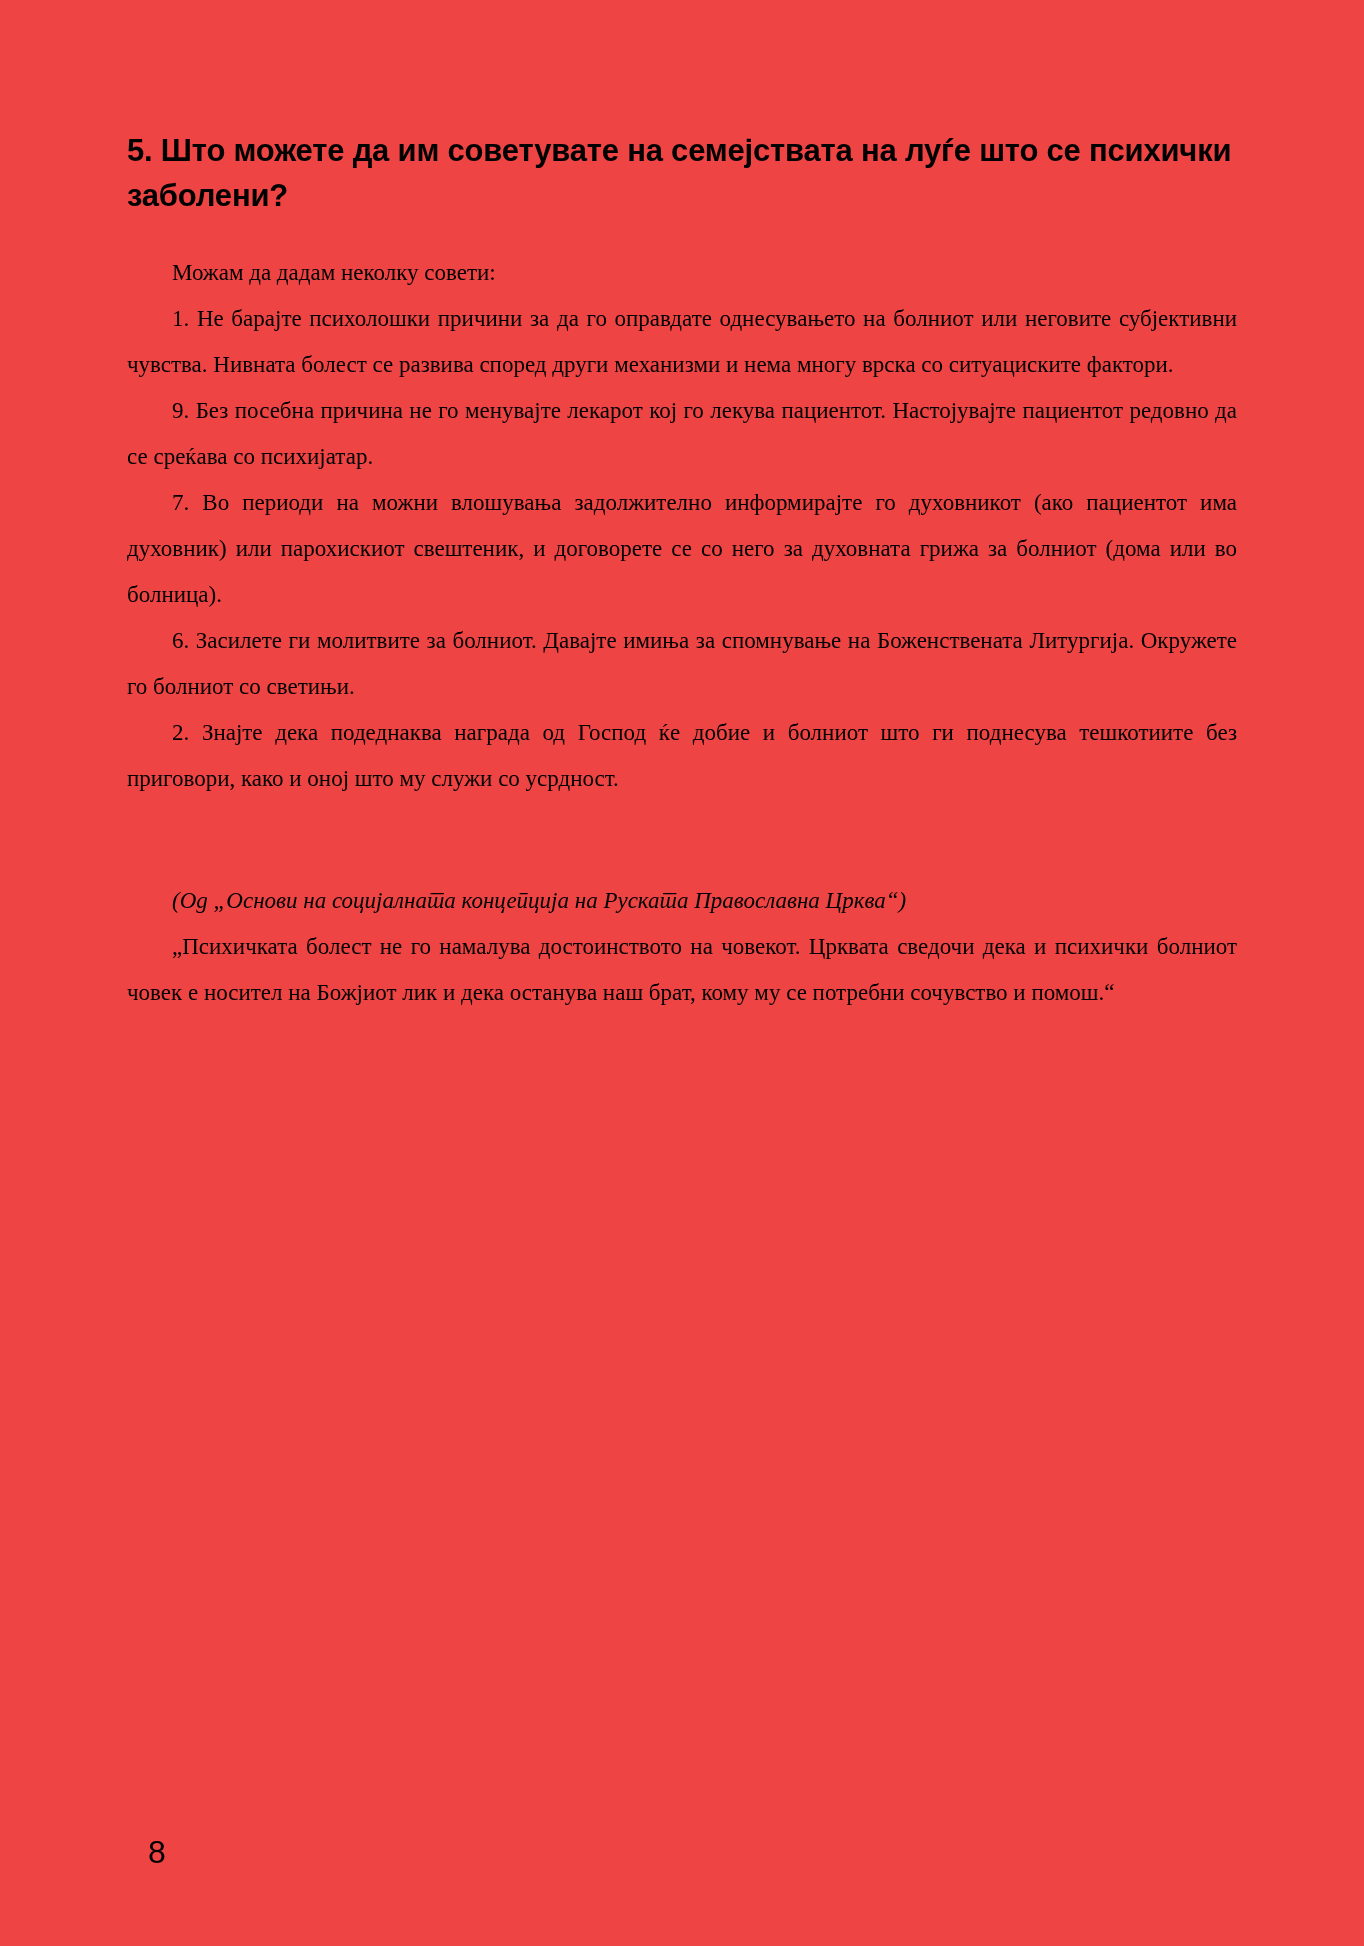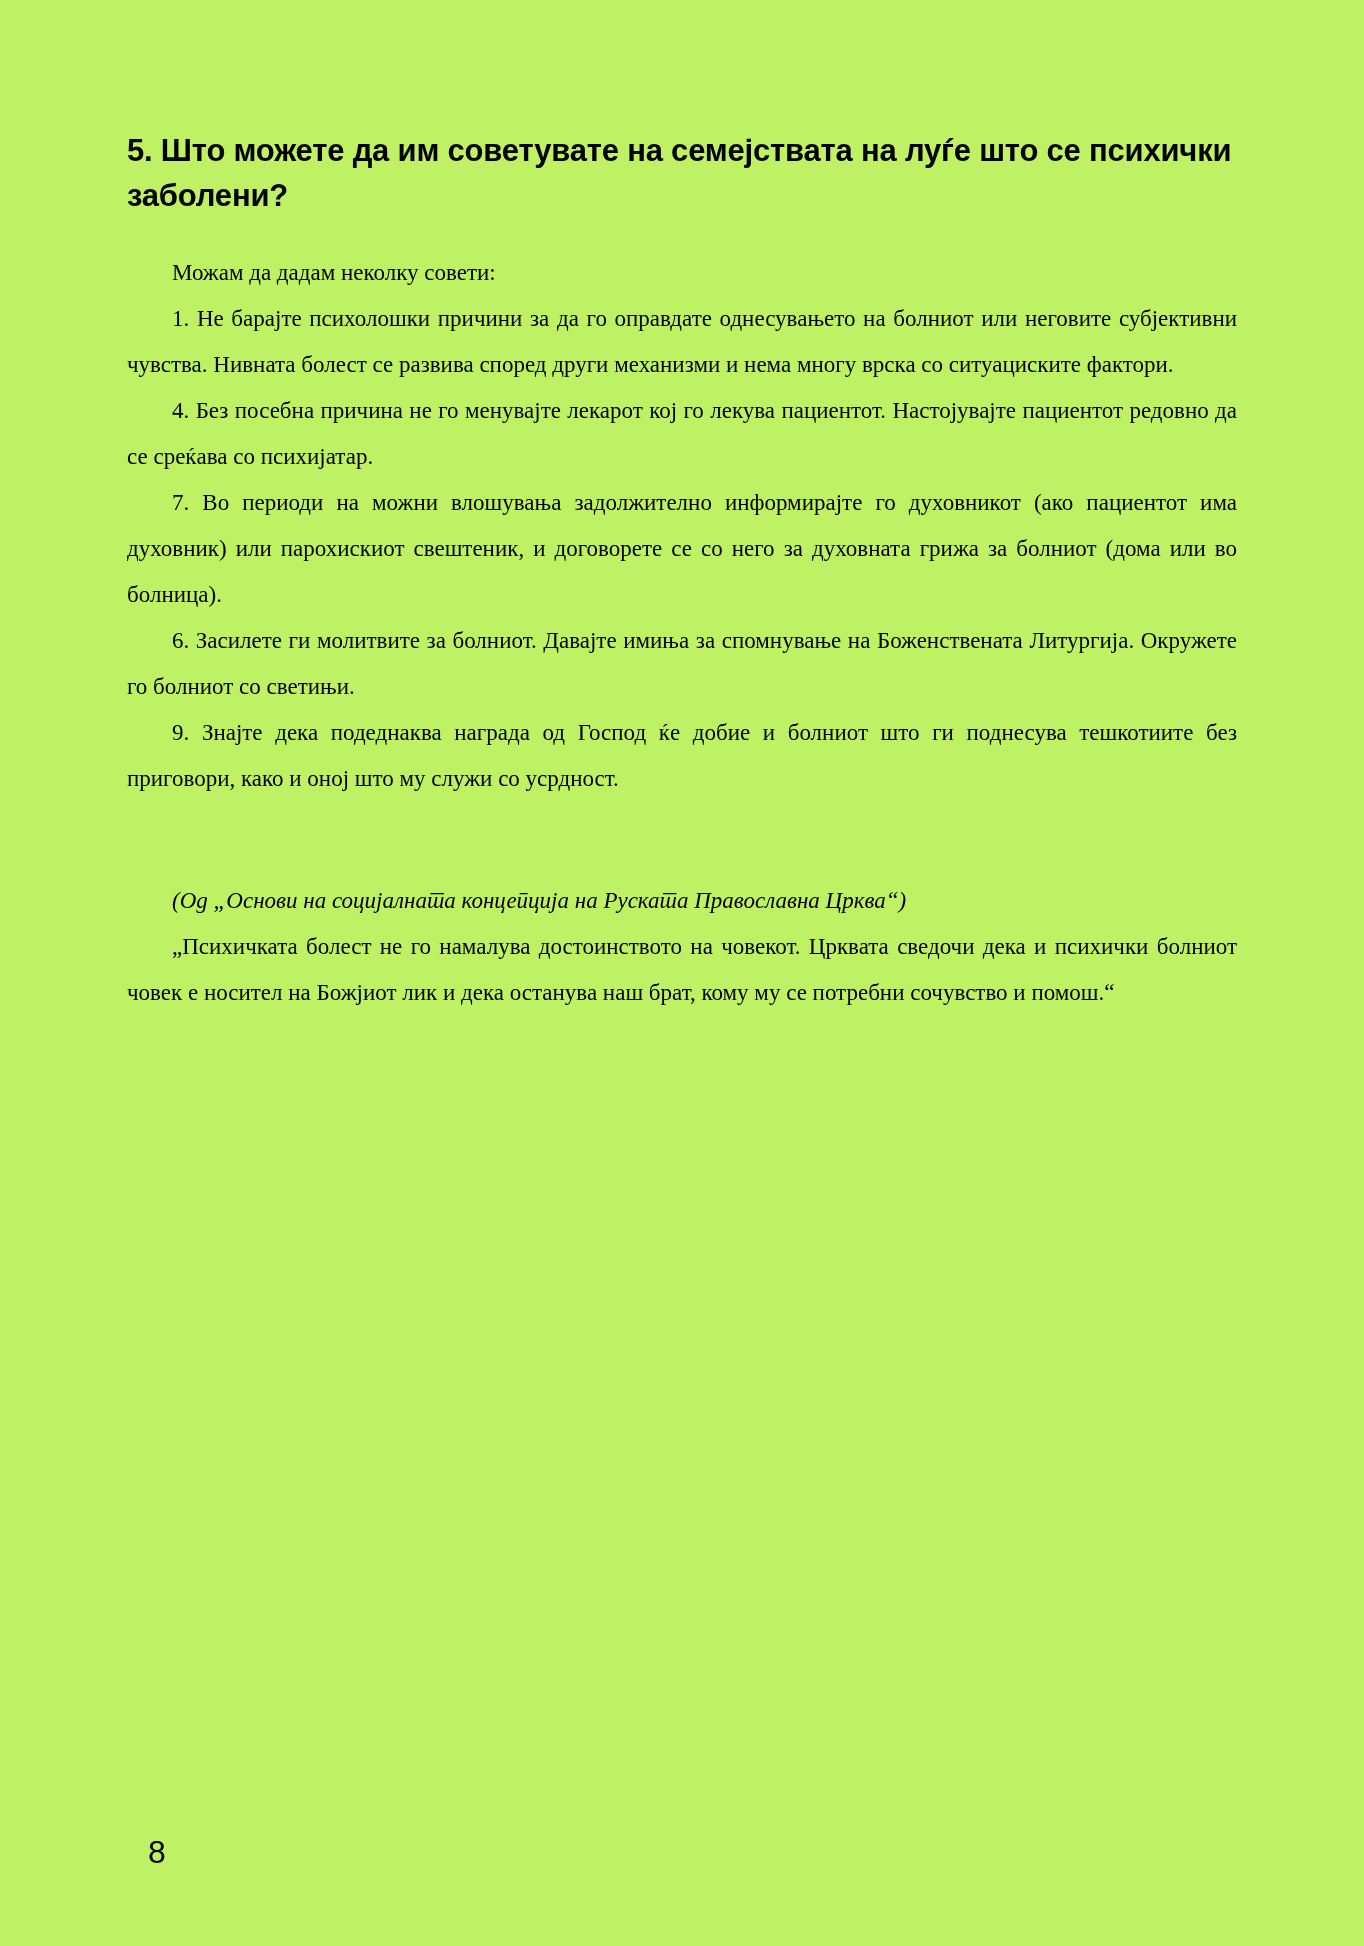--- a/index.html
+++ b/index.html
@@ -5,21 +5,21 @@
   html, body {
     margin: 0;
     padding: 0;
     background: #e8e8e8;
   }
   .page {
     position: relative;
     width: 1364px;
     height: 1946px;
     margin: 0 auto;
-    background: #bef264;
+    background: #ef4444;
     color: #000;
     overflow: hidden;
   }
   .content {
     position: absolute;
     left: 127px;
     top: 128px;
     width: 1110px;
   }
   .heading {
@@ -64,24 +64,24 @@
 </head>
 <body>
 
 <div class="page">
   <main class="content">
 
     <section>
       <h2 class="heading">5. Што можете да им советувате на семејствата на луѓе што се психички заболени?</h2>
       <p class="body">Можам да дадам неколку совети:</p>
       <p class="body">1. Не барајте психолошки причини за да го оправдате однесувањето на болниот или неговите субјективни чувства. Нивната болест се развива според други механизми и нема многу врска со ситуациските фактори.</p>
-      <p class="body">4. Без посебна причина не го менувајте лекарот кој го лекува пациентот. Настојувајте пациентот редовно да се среќава со психијатар.</p>
+      <p class="body">9. Без посебна причина не го менувајте лекарот кој го лекува пациентот. Настојувајте пациентот редовно да се среќава со психијатар.</p>
       <p class="body">7. Во периоди на можни влошувања задолжително информи­рајте го духовникот (ако пациентот има духовник) или паро­хискиот свештеник, и договорете се со него за духовната грижа за болниот (дома или во болница).</p>
       <p class="body">6. Засилете ги молитвите за болниот. Давајте имиња за спом­нување на Боженствената Литургија. Окружете го болниот со светињи.</p>
-      <p class="body">9. Знајте дека подеднаква награда од Господ ќе добие и болниот што ги поднесува тешкотиите без приговори, како и оној што му служи со усрдност.</p>
+      <p class="body">2. Знајте дека подеднаква награда од Господ ќе добие и болниот што ги поднесува тешкотиите без приговори, како и оној што му служи со усрдност.</p>
     </section>
 
     <section class="section-2">
       <p class="body citation">(Од „Основи на социјалната концепција на Руската Право­славна Црква“)</p>
       <p class="body">„Психичката болест не го намалува достоинството на чове­кот. Црквата сведочи дека и психички болниот човек е носител на Божјиот лик и дека останува наш брат, кому му се потребни сочувство и помош.“</p>
     </section>
 
   </main>
 
   <div class="page-number">8</div>

